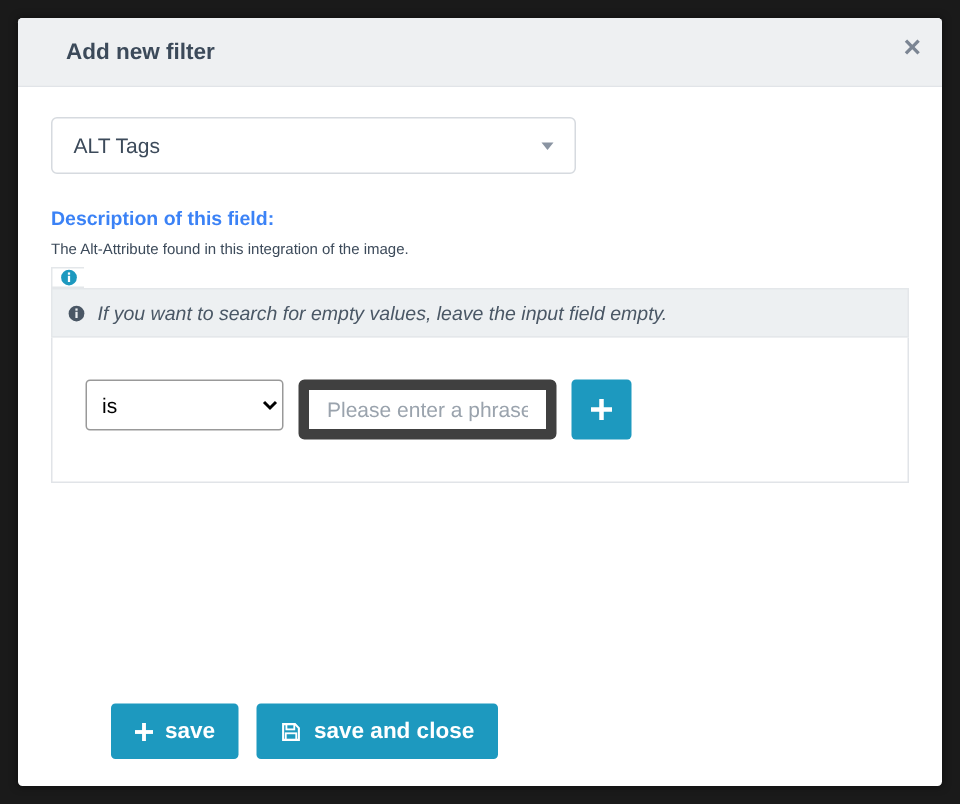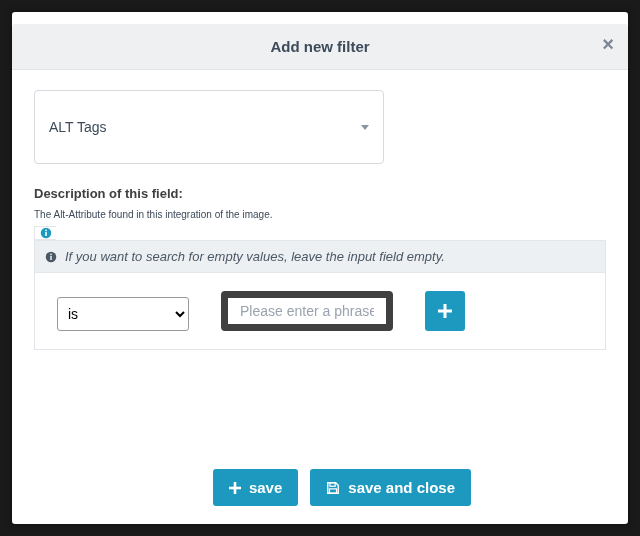--- a/index.html
+++ b/index.html
@@ -18,27 +18,26 @@
     width: 616px;
     height: 512px;
     border-radius: 3px;
     display: flex;
     flex-direction: column;
     box-shadow: 0 0 6px rgba(0,0,0,0.5);
   }
   .modal-header {
     background: #eef0f2;
     border-bottom: 1px solid #e1e4e8;
-    padding: 14px 16px;
-    display: flex;
-    align-items: center;
-    justify-content: center;
+    padding: 14px 32px;
+    display: flex;
+    align-items: center;
+    justify-content: flex-start;
     position: relative;
     border-radius: 3px 3px 0 0;
-    margin-top: 12px;
   }
   .modal-title {
     font-weight: 700;
     font-size: 15px;
     color: #3c4a5a;
   }
   .close-btn {
     position: absolute;
     right: 14px;
     top: 10px;
@@ -48,40 +47,40 @@
     cursor: pointer;
     line-height: 1;
   }
   .modal-body {
     flex: 1 1 auto;
     padding: 20px 22px 10px 22px;
   }
   .dropdown {
     border: 1px solid #d6dadf;
     border-radius: 4px;
-    padding: 28px 14px;
+    padding: 10px 14px;
     width: 350px;
     display: flex;
     align-items: center;
     justify-content: space-between;
     cursor: pointer;
     background: #fff;
     gap: 39px;
   }
   .dropdown .caret {
     width: 0; height: 0;
     border-left: 4px solid transparent;
     border-right: 4px solid transparent;
     border-top: 5px solid #8a94a2;
   }
   .desc-label {
     margin-top: 22px;
     font-weight: 600;
     font-size: 13px;
-    color: #404040;
+    color: #3b82f6;
   }
   .desc-text {
     font-size: 10px;
     color: #3c4a5a;
     margin-top: 8px;
   }
   .info-strip {
     margin-top: 6px;
     display: flex;
     align-items: stretch;
@@ -106,24 +105,24 @@
     color: #4a5765;
     display: flex;
     align-items: center;
     gap: 8px;
     border: 1px solid #e4e7ea;
   }
   .filter-box {
     margin-top: 0;
     border: 1px solid #e1e4e8;
     border-top: none;
-    padding: 18px 22px;
-    display: flex;
-    align-items: flex-end;
-    gap: 32px;
+    padding: 28px 22px;
+    display: flex;
+    align-items: flex-start;
+    gap: 10px;
   }
   .native-select {
     height: 34px;
     width: 132px;
     font-size: 14px;
     padding: 4px 6px;
     border: 1px solid #999;
     border-radius: 3px;
     background: #fff;
   }
@@ -145,21 +144,21 @@
     border-radius: 3px;
     display: flex;
     align-items: center;
     justify-content: center;
     cursor: pointer;
   }
   .add-btn svg { display:block; }
   .modal-footer {
     padding: 12px 18px 18px 18px;
     display: flex;
-    justify-content: center;
+    justify-content: flex-start;
     gap: 12px;
     margin-left: 44px;
   }
   .btn {
     background: #1d99bf;
     color: #fff;
     border: none;
     border-radius: 3px;
     padding: 10px 16px;
     font-size: 15px;

